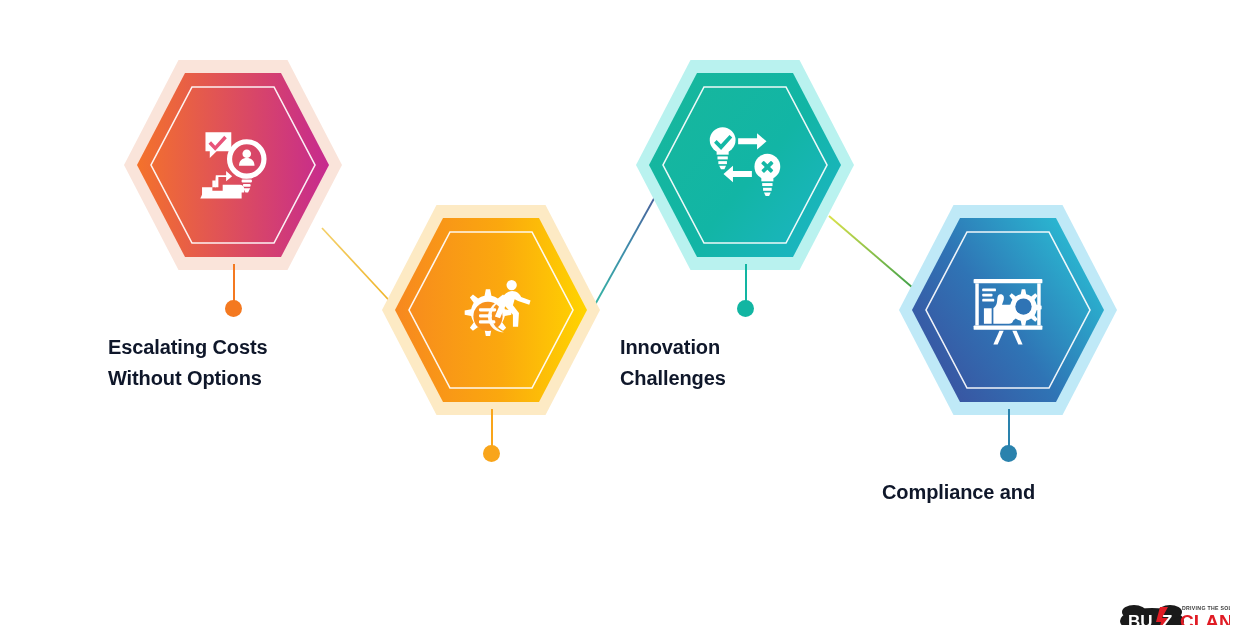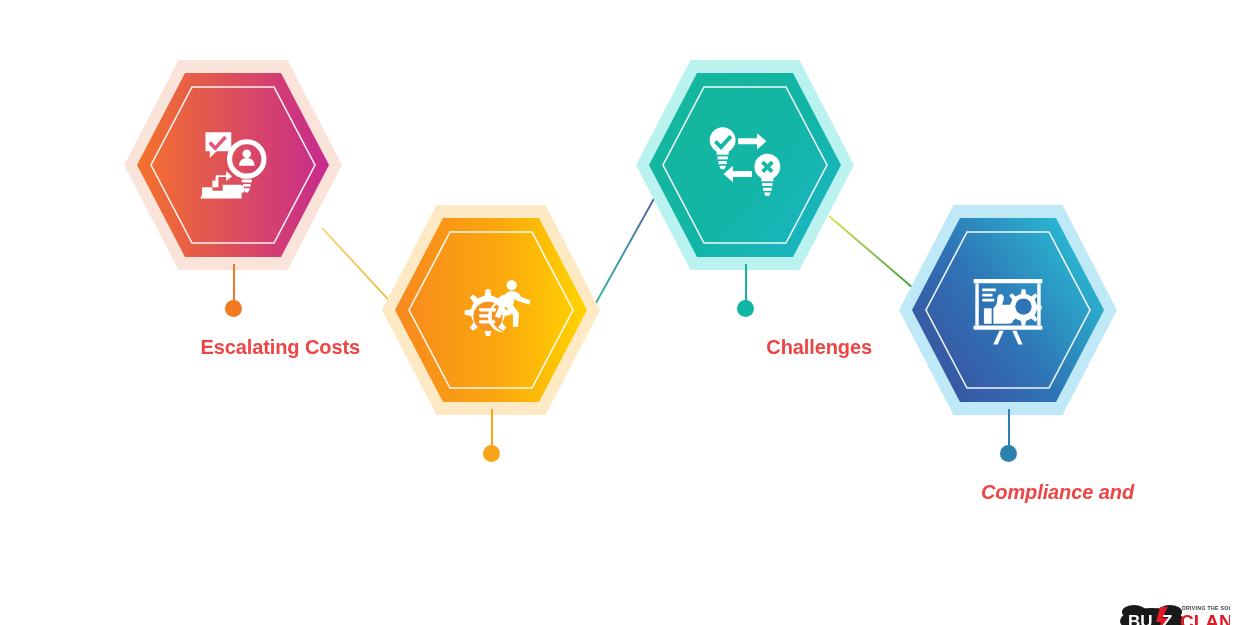--- a/index.html
+++ b/index.html
@@ -66,25 +66,25 @@
     width: 2px;
   }
   .dot {
     position: absolute;
     width: 17px;
     height: 17px;
     border-radius: 50%;
   }
   .caption {
     position: absolute;
-    text-align: right;
+    text-align: left;
     font-size: 20px;
     font-weight: bold;
     line-height: 1.55;
-    color: #ef4444;
+    color: #0f172a;
     letter-spacing: -0.1px;
     white-space: nowrap;
   }
   .caption .line {
     display: block;
   }
   .logo {
     position: absolute;
     left: 1118px;
     top: 595px;
@@ -153,20 +153,21 @@
           <path d="M14 76 h12 v-8 h4 v8 h-4 v10 h-12 z"></path>
           <path d="M16 80 h44 v9 h-48 z"></path>
           <path d="M38 73 h20 c3 0 5 2 5 5 v4 h-25 z"></path>
         </svg>
       </div>
     </div>
     <div class="stem" style="left:233px; top:264px; height:38px; background:#f47920;"></div>
     <div class="dot" style="left:225px; top:300px; background:#f47920;"></div>
     <div class="caption" style="left:108px; top:332px; width:252px;">
       <span class="line">Escalating Costs</span>
+      <span class="line">Without Options</span>
     </div>
   </div>
 
   <div class="node">
     <div class="hex-wrap" style="left:382px; top:205px;">
       <svg class="hex-glow" viewBox="0 0 218 210">
         <defs>
           <linearGradient id="g2" x1="0" y1="0.5" x2="1" y2="0.5">
             <stop offset="0%" stop-color="#f7881f"></stop>
             <stop offset="55%" stop-color="#fba80e"></stop>
@@ -240,20 +241,21 @@
             <rect x="68" y="50" width="16" height="4.4" rx="1" transform="rotate(-45 76 52)"></rect>
           </g>
 
           <path d="M58 57 h-22 v-6 l-11 9.5 l11 9.5 v-6 h22 z"></path>
         </svg>
       </div>
     </div>
     <div class="stem" style="left:745px; top:264px; height:38px; background:#12b5a2;"></div>
     <div class="dot" style="left:737px; top:300px; background:#12b5a2;"></div>
     <div class="caption" style="left:620px; top:332px; width:252px;">
+      <span class="line">Innovation</span>
       <span class="line">Challenges</span>
     </div>
   </div>
 
   <div class="node">
     <div class="hex-wrap" style="left:899px; top:205px;">
       <svg class="hex-glow" viewBox="0 0 218 210">
         <defs>
           <linearGradient id="g4" x1="0" y1="0.85" x2="1" y2="0.15">
             <stop offset="0%" stop-color="#3b4f9e"></stop>
@@ -285,21 +287,21 @@
           <path d="M22 48 h9 v18 h-9 z"></path>
           <path d="M33 48 c0 0 3 -2 4 -6 c1 -4 0 -9 3 -10 c4 -1 6 2 5 6 c-1 3 -2 6 -2 6 h12 c3 0 5 2 4 5 l-3 13 c-0.6 3 -2 4 -5 4 h-18 z"></path>
 
           <path d="M66 26 l4 0 l1.2 5.8 a20 20 0 0 1 5.8 2.4 l4.7 -3.6 l2.8 2.8 l-3.6 4.7 a20 20 0 0 1 2.4 5.8 l5.8 1.2 l0 4 l-5.8 1.2 a20 20 0 0 1 -2.4 5.8 l3.6 4.7 l-2.8 2.8 l-4.7 -3.6 a20 20 0 0 1 -5.8 2.4 l-1.2 5.8 l-4 0 l-1.2 -5.8 a20 20 0 0 1 -5.8 -2.4 l-4.7 3.6 l-2.8 -2.8 l3.6 -4.7 a20 20 0 0 1 -2.4 -5.8 l-5.8 -1.2 l0 -4 l5.8 -1.2 a20 20 0 0 1 2.4 -5.8 l-3.6 -4.7 l2.8 -2.8 l4.7 3.6 a20 20 0 0 1 5.8 -2.4 z"></path>
           <circle cx="68" cy="46" r="9.5" fill="#2f74b5"></circle>
         </svg>
       </div>
     </div>
     <div class="stem" style="left:1008px; top:409px; height:38px; background:#2a82ad;"></div>
     <div class="dot" style="left:1000px; top:445px; background:#2a82ad;"></div>
-    <div class="caption" style="left:882px; top:477px; width:252px;font-style:italic;">
+    <div class="caption" style="left:882px; top:477px; width:252px;">
       <span class="line">Compliance and</span>
     </div>
   </div>
 
   <div class="logo">
     <svg viewBox="0 0 112 46" width="112" height="46">
       <ellipse cx="34" cy="26" rx="32" ry="13" fill="#1a1a1a"></ellipse>
       <ellipse cx="16" cy="17" rx="12" ry="7" fill="#1a1a1a"></ellipse>
       <ellipse cx="52" cy="17" rx="12" ry="7" fill="#1a1a1a"></ellipse>
       <ellipse cx="14" cy="36" rx="11" ry="6" fill="#1a1a1a"></ellipse>

